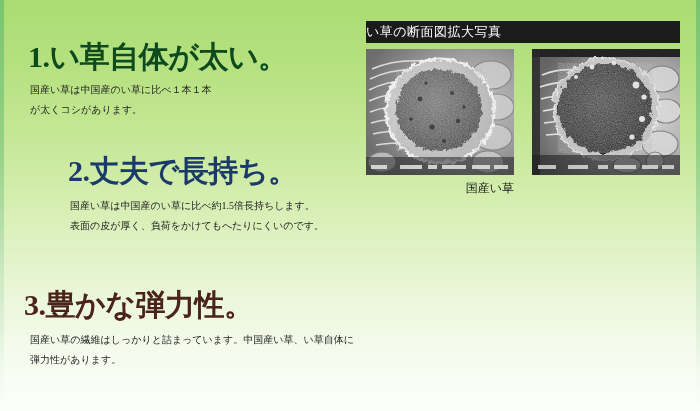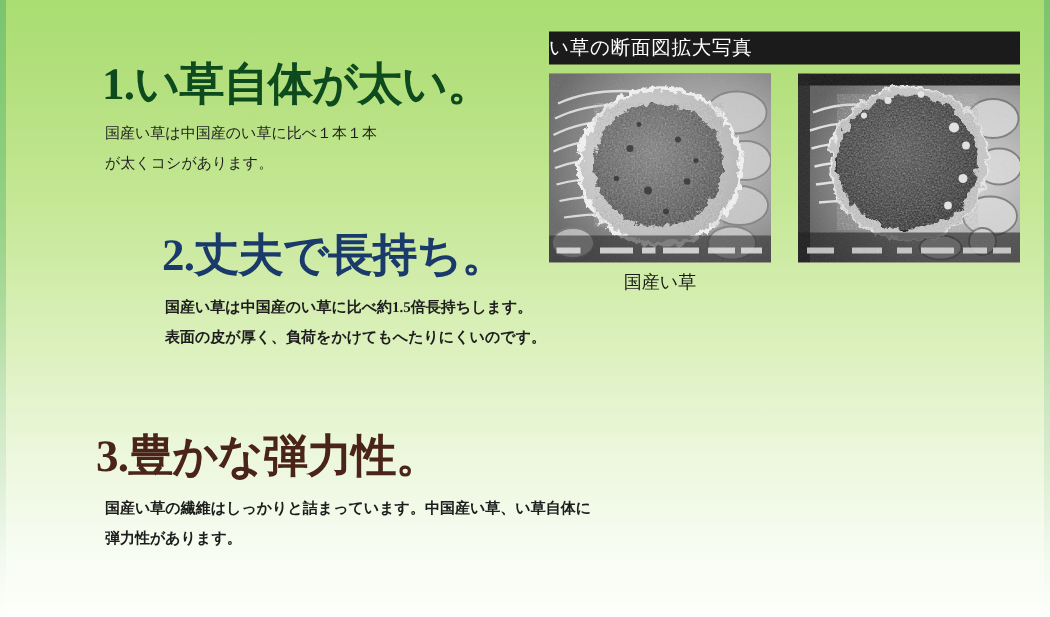--- a/index.html
+++ b/index.html
@@ -48,21 +48,21 @@
 
   
   .text-column {
     position: absolute;
     left: 0;
     top: 0;
     width: 370px;
     height: 411px;
   }
 
-  .section { position: absolute; left: 0; width: 370px; margin-left: 40px; }
+  .section { position: absolute; left: 0; width: 370px; }
   .section-1 { top: 40px; }
   .section-2 { top: 154px; padding-left: 40px; }
   .section-3 { top: 288px; }
 
   .heading {
     margin: 0;
     padding: 0 0 0 28px;
     font-size: 30px;
     line-height: 34px;
     font-weight: bold;
@@ -76,21 +76,21 @@
 
   .body-text {
     margin: 0;
     padding: 6px 0 0 30px;
     font-size: 10px;
     line-height: 20px;
     color: #1d1d1d;
     white-space: pre-line;
     font-family: "Liberation Serif", "DejaVu Serif", serif;
   }
-  .body-text-2, .body-text-3 { padding-top: 8px; font-weight: bold; }
+  .body-text-2, .body-text-3 { padding-top: 8px; }
 
   
   .photo-panel {
     position: absolute;
     left: 366px;
     top: 21px;
     width: 314px;
   }
 
   .panel-banner {
@@ -119,21 +119,21 @@
     height: 126px;
     overflow: hidden;
     background: #6e6e6e;
     display: block;
   }
   .micrograph svg { display: block; }
 
   .photo-caption {
     margin: 0;
     padding-top: 5px;
-    text-align: center;
+    text-align: right;
     font-size: 12px;
     color: #1a1a1a;
     font-family: Liberation Sans, sans-serif;
   }
   .caption-right { padding-left: 10px; }
 </style>
 </head>
 <body>
 
 <div id="infographic">

